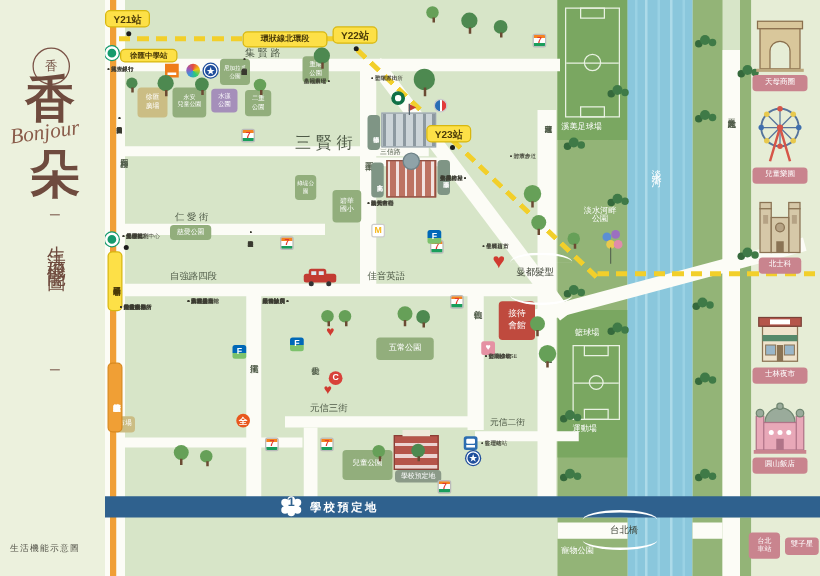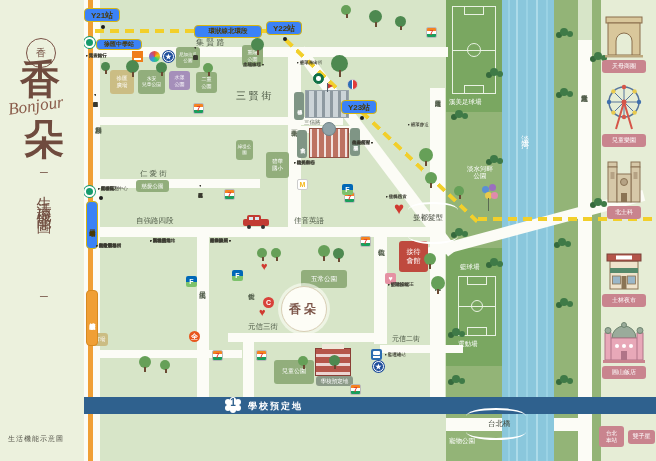--- a/index.html
+++ b/index.html
@@ -6,21 +6,21 @@
   #stage{position:relative;width:656px;height:461px;overflow:hidden;
     font-family:"Liberation Sans",sans-serif;background:#d7e5c8;margin:0 auto;}
   #stage *{position:absolute;box-sizing:border-box;}
   .road{background:#fcfcf6;}
   .dash{height:3.5px;background:repeating-linear-gradient(90deg,#f2cf2a 0 9px,rgba(0,0,0,0) 9px 15px);transform-origin:0 50%;}
   .lbl{color:#4e5a47;white-space:pre-line;line-height:1.15;}
   .lbl.v{writing-mode:vertical-rl;}
   .blk{color:#fff;display:flex;align-items:center;justify-content:center;text-align:center;
     border-radius:3px;white-space:pre-line;line-height:1.25;}
   .blk.v{writing-mode:vertical-rl;}
-  .badge{background:#3b82f6;color:#4a3a08;font-weight:bold;display:flex;align-items:center;justify-content:center;
+  .badge{background:#fde047;color:#4a3a08;font-weight:bold;display:flex;align-items:center;justify-content:center;
     border-radius:4px;border:1px solid #d8b70f;}
   .badge.v{writing-mode:vertical-rl;}
   .dot{background:#1c1c1c;border-radius:50%;width:4px;height:4px;}
   .bush{width:8px;height:8px;border-radius:50%;background:#3f7a47;
     box-shadow:6px 2px 0 -1px #3f7a47,-5px 3px 0 -1px #35693c;}
   .cluster{font-size:4.5px;color:#3a3a30;line-height:1.35;white-space:nowrap;}
   .cluster .it{position:static;display:block;}
   .cluster.v{display:flex;flex-direction:row-reverse;gap:2px;}
   .cluster.v .it{writing-mode:vertical-rl;}
   .cluster.hr{text-align:right;}
@@ -90,21 +90,21 @@
         <div style="position: absolute; left: 50%; width: 20px; height: 9px; margin-left: -10px; border: 1px solid rgb(233, 242, 226); top: -1px;"></div>
         <div style="position: absolute; left: 50%; width: 20px; height: 9px; margin-left: -10px; border: 1px solid rgb(233, 242, 226); bottom: -1px;"></div>
       </div>
       <div style="left: 458px; top: 276px; width: 38px; height: 60px; border: 1.2px solid rgb(233, 242, 226);">
         <div style="position: absolute; left: 0px; top: 50%; width: 100%; border-top: 1px solid rgb(233, 242, 226);"></div>
         <div style="position: absolute; left: 50%; top: 50%; width: 12px; height: 12px; margin: -6px; border: 1px solid rgb(233, 242, 226); border-radius: 50%;"></div>
         <div style="position: absolute; left: 50%; width: 20px; height: 9px; margin-left: -10px; border: 1px solid rgb(233, 242, 226); top: -1px;"></div>
         <div style="position: absolute; left: 50%; width: 20px; height: 9px; margin-left: -10px; border: 1px solid rgb(233, 242, 226); bottom: -1px;"></div>
       </div>
       <div class="lbl" style="left: 196px; top: 38px; font-size: 8px; color: rgb(78, 90, 71); letter-spacing: 0px;">集 賢 路</div>
-      <div class="lbl" style="left: 236px; top: 90px; font-size: 10px; color: rgb(78, 90, 71); letter-spacing: 0px;">三 賢 街</div>
+      <div class="lbl" style="left: 236px; top: 107px; font-size: 13px; color: rgb(78, 90, 71); letter-spacing: 0px;">三 賢 街</div>
       <div class="lbl" style="left: 304px; top: 119px; font-size: 5.5px; color: rgb(78, 90, 71); letter-spacing: 0px;">三信路</div>
       <div class="lbl v" style="left: 290px; top: 124px; font-size: 7px; color: rgb(78, 90, 71); letter-spacing: 0px;">五華街</div>
       <div class="lbl" style="left: 140px; top: 170px; font-size: 7.5px; color: rgb(78, 90, 71); letter-spacing: 0px;">仁 愛 街</div>
       <div class="lbl" style="left: 136px; top: 217px; font-size: 7.5px; color: rgb(78, 90, 71); letter-spacing: 0px; text-align: center;">自強路四段</div>
       <div class="lbl" style="left: 294px; top: 217px; font-size: 7.5px; color: rgb(78, 90, 71); letter-spacing: 0px;">佳音英語</div>
       <div class="lbl v" style="left: 248px; top: 288px; font-size: 6.5px; color: rgb(78, 90, 71); letter-spacing: 0px;">仁愛街</div>
       <div class="lbl v" style="left: 198px; top: 286px; font-size: 7px; color: rgb(78, 90, 71); letter-spacing: 0px;">溪尾街</div>
       <div class="lbl v" style="left: 377px; top: 243px; font-size: 7px; color: rgb(78, 90, 71); letter-spacing: 0px;">仁義街</div>
       <div class="lbl" style="left: 248px; top: 323px; font-size: 7.5px; color: rgb(78, 90, 71); letter-spacing: 0px;">元信三街</div>
       <div class="lbl" style="left: 392px; top: 335px; font-size: 7px; color: rgb(78, 90, 71); letter-spacing: 0px;">元信二街</div>
@@ -150,23 +150,20 @@
       <div style="left: 305px; top: 90px; width: 44px; height: 28px; background: repeating-linear-gradient(90deg, rgba(90, 105, 115, 0.55) 0px, rgba(90, 105, 115, 0.55) 3px, rgba(0, 0, 0, 0) 3px, rgba(0, 0, 0, 0) 8px) rgb(204, 212, 216); border: 1px solid rgb(154, 165, 171);">
         <div style="position: absolute; left: 50%; top: -8px; width: 0px; height: 0px; border-left: 6px solid rgb(194, 59, 50); border-top: 3px solid rgba(0, 0, 0, 0); border-bottom: 3px solid rgba(0, 0, 0, 0);"></div>
         <div style="position: absolute; left: 50%; top: -8px; width: 1px; height: 9px; background: rgb(85, 96, 106);"></div>
       </div>
       <div style="left: 309px; top: 128px; width: 40px; height: 30px; background: repeating-linear-gradient(90deg, rgba(255, 255, 255, 0.8) 0px, rgba(255, 255, 255, 0.8) 2px, rgba(0, 0, 0, 0) 2px, rgba(0, 0, 0, 0) 7px) rgb(189, 115, 98); border: 1px solid rgb(143, 81, 67);">
         <div style="position: absolute; left: 50%; top: -7px; width: 14px; height: 14px; margin-left: -7px; border-radius: 50%; background: rgb(143, 163, 168); border: 1px solid rgb(109, 130, 135);"></div>
       </div>
       <div style="left: 315px; top: 348px; width: 36px; height: 28px; background: repeating-linear-gradient(0deg, rgba(255, 255, 255, 0.75) 0px, rgba(255, 255, 255, 0.75) 3px, rgba(0, 0, 0, 0) 3px, rgba(0, 0, 0, 0) 9px) rgb(181, 85, 74); border: 1px solid rgb(138, 63, 54);">
         <div style="position: absolute; left: 6px; top: -5px; right: 6px; height: 5px; background: rgb(239, 233, 218);"></div>
       </div>
-      <div style="left: 281px; top: 286px; width: 46px; height: 46px; background: rgb(253, 253, 246); border: 1.5px solid rgb(216, 205, 180); border-radius: 50%; display: flex; align-items: center; justify-content: center; box-shadow: rgba(253, 253, 246, 0.6) 0px 0px 0px 3px;">
-        <span style="position: static; color: rgb(122, 82, 70); font-size: 12px; letter-spacing: 3px; font-family: &quot;Liberation Serif&quot;, serif; font-weight: bold;">香朵</span>
-      </div>
       <div class="badge" style="left: 84px; top: 8px; width: 36px; height: 14px; font-size: 8px;">Y21站</div>
       <div class="badge" style="left: 266px; top: 21px; width: 36px; height: 14px; font-size: 8px;">Y22站</div>
       <div class="badge" style="left: 341px; top: 100px; width: 36px; height: 14px; font-size: 8px;">Y23站</div>
       <div class="badge" style="left: 194px; top: 25px; width: 68px; height: 13px; font-size: 6.5px;">環狀線北環段</div>
       <div class="badge" style="left: 96px; top: 39px; width: 46px; height: 11px; font-size: 6px;">徐匯中學站</div>
       <div class="badge v" style="left: 86px; top: 201px; width: 12px; height: 48px; font-size: 6px;">三和國中站</div>
       <div class="badge v" style="left: 86px; top: 290px; width: 12px; height: 56px; font-size: 6px; background: rgb(240, 159, 53); border-color: rgb(216, 138, 32); color: rgb(255, 255, 255);">中和新蘆線</div>
       <div class="dot" style="left: 101px; top: 25px;"></div>
       <div class="dot" style="left: 283px; top: 37px;"></div>
       <div class="dot" style="left: 360px; top: 116px;"></div>

